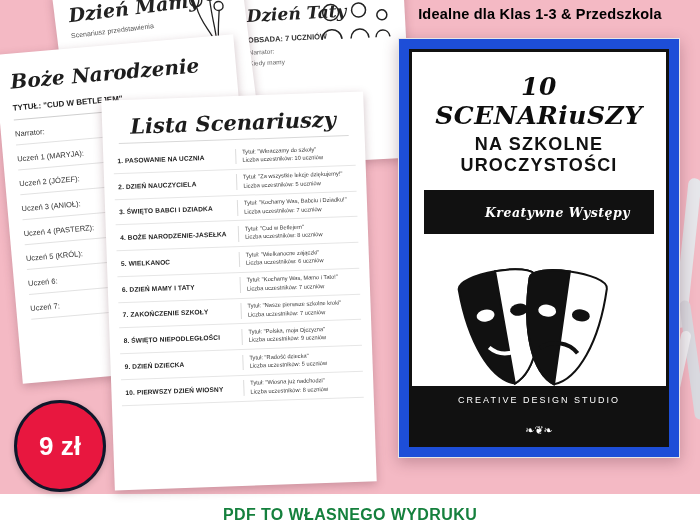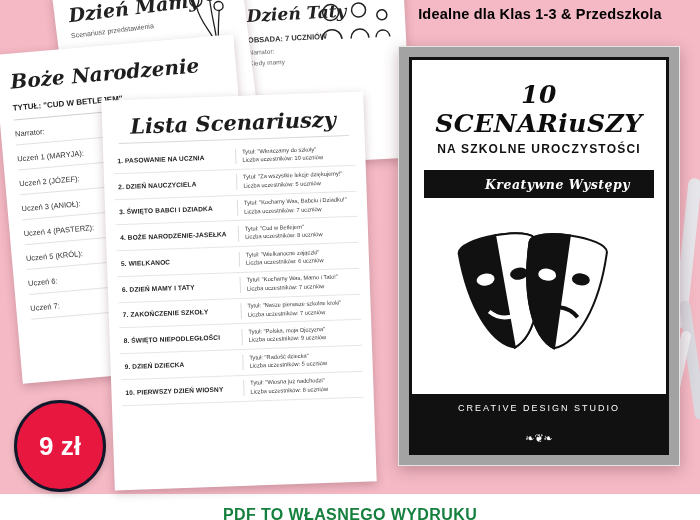--- a/index.html
+++ b/index.html
@@ -138,22 +138,22 @@
     flex:1 1 auto;
     border-left:1px solid #dcdcdc;
     padding-left:6px;
     display:flex; flex-direction:column; justify-content:center;
     gap:1.5px;
   }
   .lrow-det div { font-size:5.7px; color:#3a3a3a; line-height:1.25; }
 
   
   .cover {
-    position:absolute; left:398px; top:46px; width:282px; height:420px;
-    background:#a3a3a3;
+    position:absolute; left:398px; top:38px; width:282px; height:420px;
+    background:#1d4ed8;
     border:1px solid #e6e6e6;
     box-shadow:0 4px 14px rgba(80,30,45,.3);
     z-index:20;
     padding:10px;
   }
   .cover-inner {
     width:100%; height:100%;
     border:3px solid #111;
     display:flex; flex-direction:column; align-items:center;
     padding:14px 12px 10px 12px;
@@ -161,25 +161,25 @@
     background:#fff;
   }
   .cover-title {
     font-family:"DejaVu Serif", serif;
     font-style:italic; font-weight:bold;
     font-size:25px; color:#0d0d0d;
     letter-spacing:.5px; text-align:center;
     margin-top:6px;
   }
   .cover-sub {
-    font-size:12px; font-weight:bold; color:#111;
+    font-size:18px; font-weight:bold; color:#111;
     letter-spacing:1.2px; text-align:center; margin-top:4px;
   }
   .cover-band {
-    margin-top:14px; width:100%; height:28px; background:#111;
+    margin-top:14px; width:100%; height:44px; background:#111;
     display:flex; align-items:center; justify-content:center;padding-left:37px;
   }
   .cover-band span {
     color:#fff; font-size:12.5px; font-weight:bold;
     font-family:"DejaVu Serif", serif; font-style:italic;
     letter-spacing:.5px;
   }
   .masks { margin-top:18px; }
   .cover-footband {
     position:absolute; left:0; right:0; bottom:0; height:58px; background:#111;

